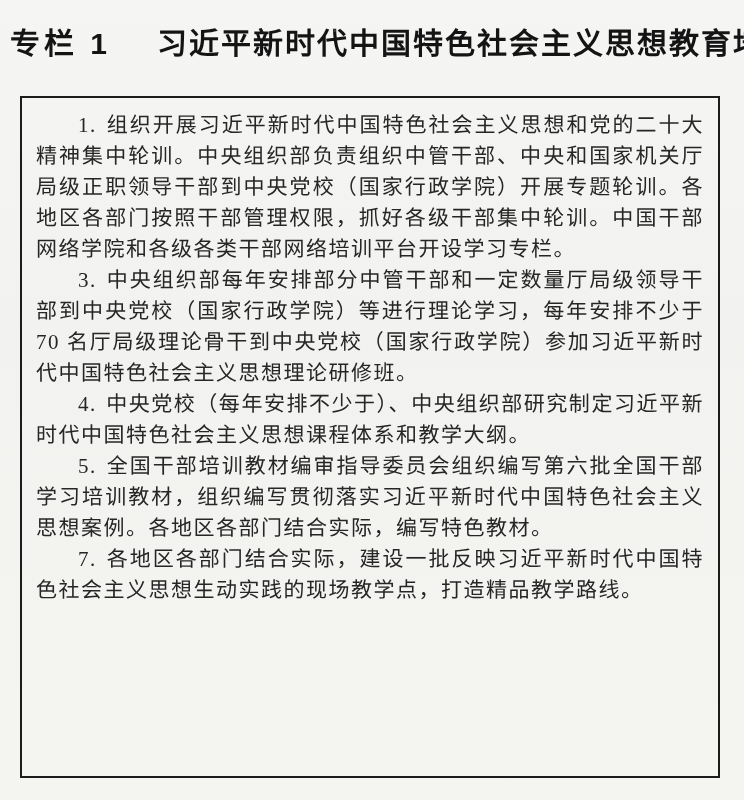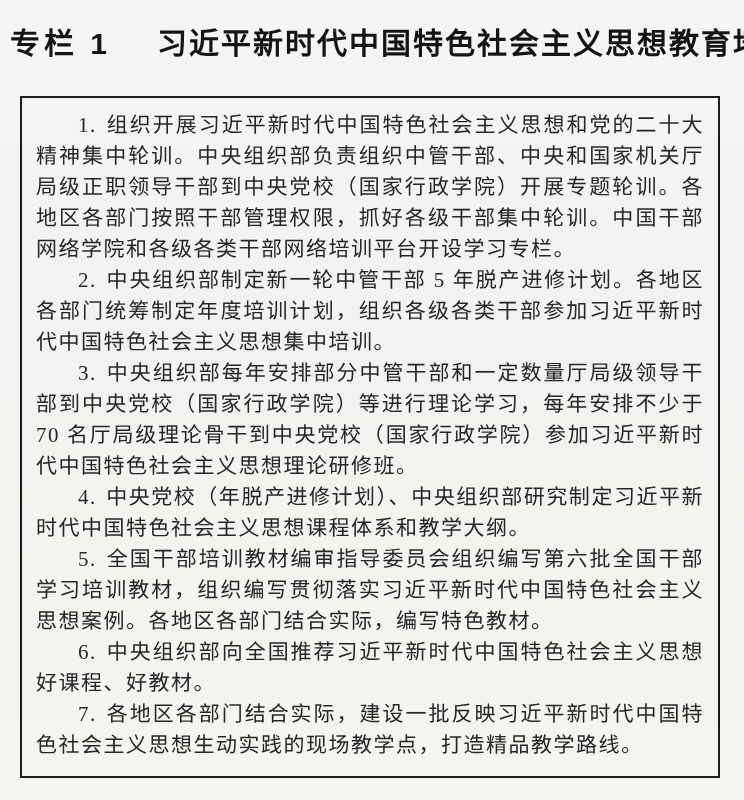--- a/index.html
+++ b/index.html
@@ -77,27 +77,25 @@
 <div class="page">
 
   <div class="speck"></div>
 
   <h1 class="doc-title"><span class="title-label">专栏 1</span><span>习近平新时代中国特色社会主义思想教育培训计划</span></h1>
 
   <div class="content-box">
 
     <p class="para"><span class="para-number">1.</span><span>组织开展习近平新时代中国特色社会主义思想和党的二十大精神集中轮训。中央组织部负责组织中管干部、中央和国家机关厅局级正职领导干部到中央党校（国家行政学院）开展专题轮训。各地区各部门按照干部管理权限，抓好各级干部集中轮训。中国干部网络学院和各级各类干部网络培训平台开设学习专栏。</span></p>
 
-    <p class="para"><span class="para-number">2.</span><span>中央组织部制定新一轮中管干部 5 年脱产进修计划。各地区各部门统筹制定年度培训计划，组织各级各类干部参加习近平新时代中国特色社会主义思想集中培训。</span></p>
 
     <p class="para"><span class="para-number">3.</span><span>中央组织部每年安排部分中管干部和一定数量厅局级领导干部到中央党校（国家行政学院）等进行理论学习，每年安排不少于 70 名厅局级理论骨干到中央党校（国家行政学院）参加习近平新时代中国特色社会主义思想理论研修班。</span></p>
 
-    <p class="para"><span class="para-number">4.</span><span>中央党校（年脱产进修计划）、中央组织部研究制定习近平新时代中国特色社会主义思想课程体系和教学大纲。</span></p>
+    <p class="para"><span class="para-number">4.</span><span>中央党校（每年安排不少于）、中央组织部研究制定习近平新时代中国特色社会主义思想课程体系和教学大纲。</span></p>
 
     <p class="para"><span class="para-number">5.</span><span>全国干部培训教材编审指导委员会组织编写第六批全国干部学习培训教材，组织编写贯彻落实习近平新时代中国特色社会主义思想案例。各地区各部门结合实际，编写特色教材。</span></p>
 
-    <p class="para"><span class="para-number">6.</span><span>中央组织部向全国推荐习近平新时代中国特色社会主义思想好课程、好教材。</span></p>
 
     <p class="para"><span class="para-number">7.</span><span>各地区各部门结合实际，建设一批反映习近平新时代中国特色社会主义思想生动实践的现场教学点，打造精品教学路线。</span></p>
 
   </div>
 
 </div>
 
 </body></html>

